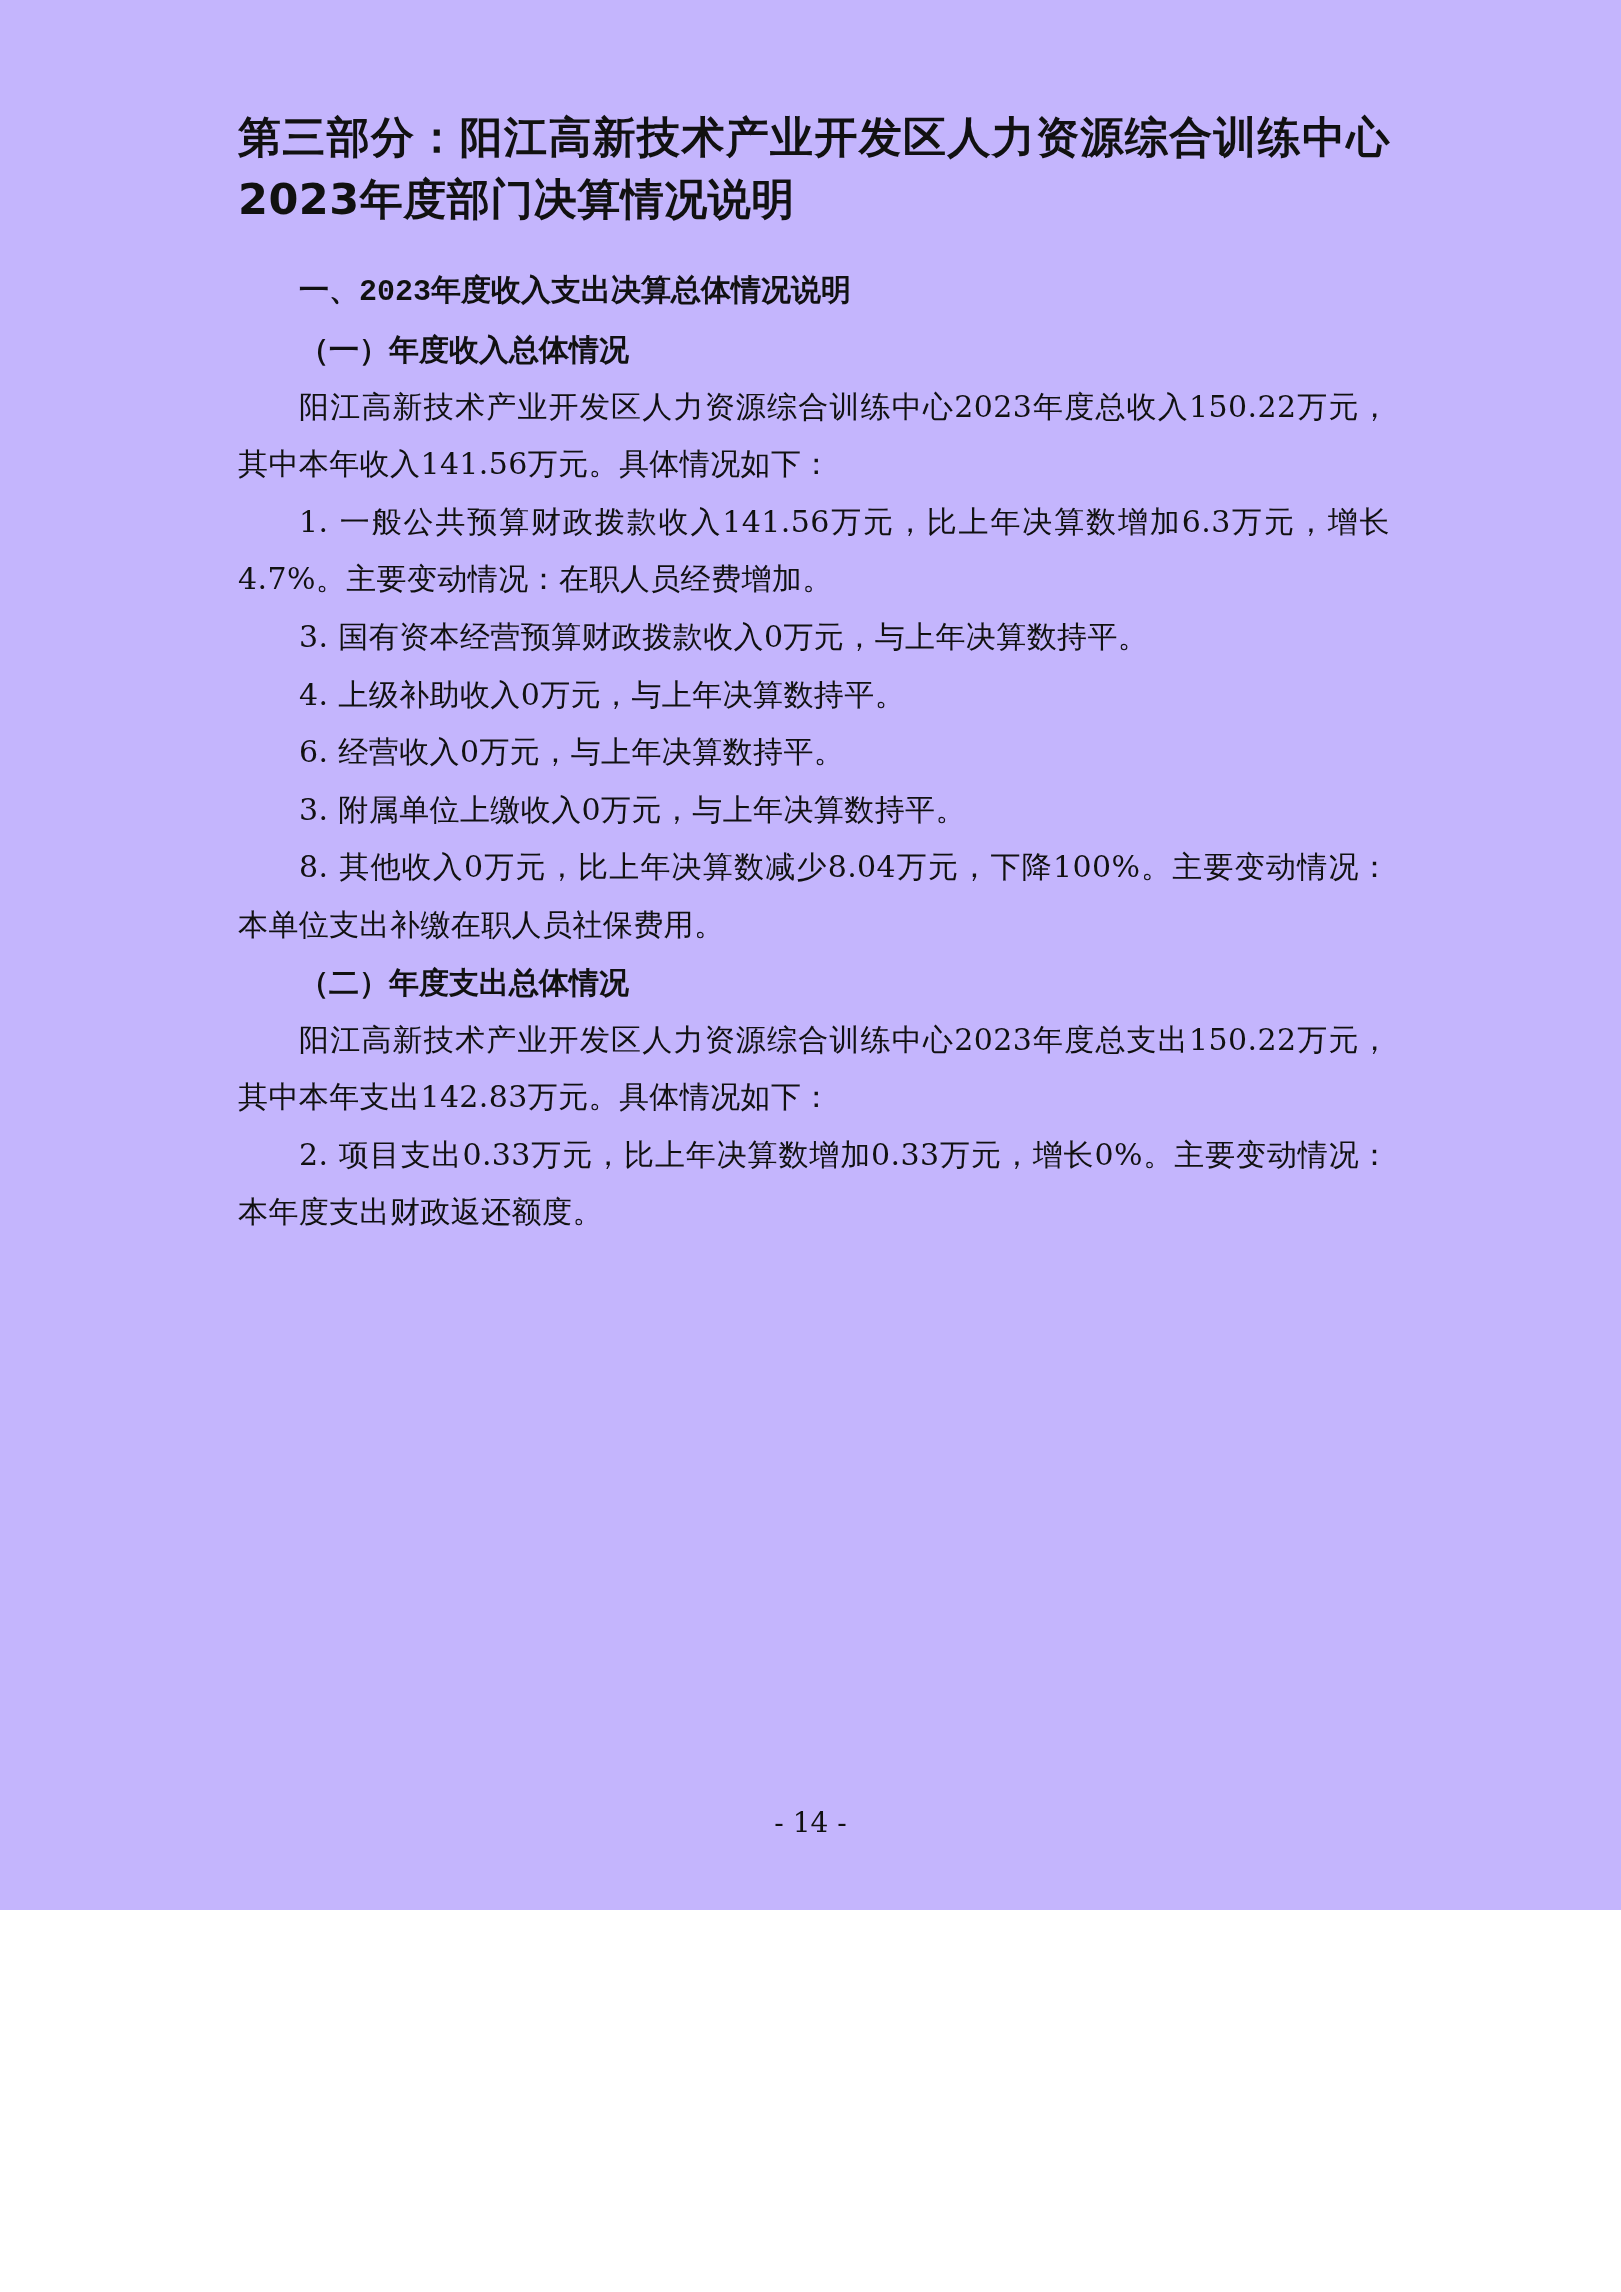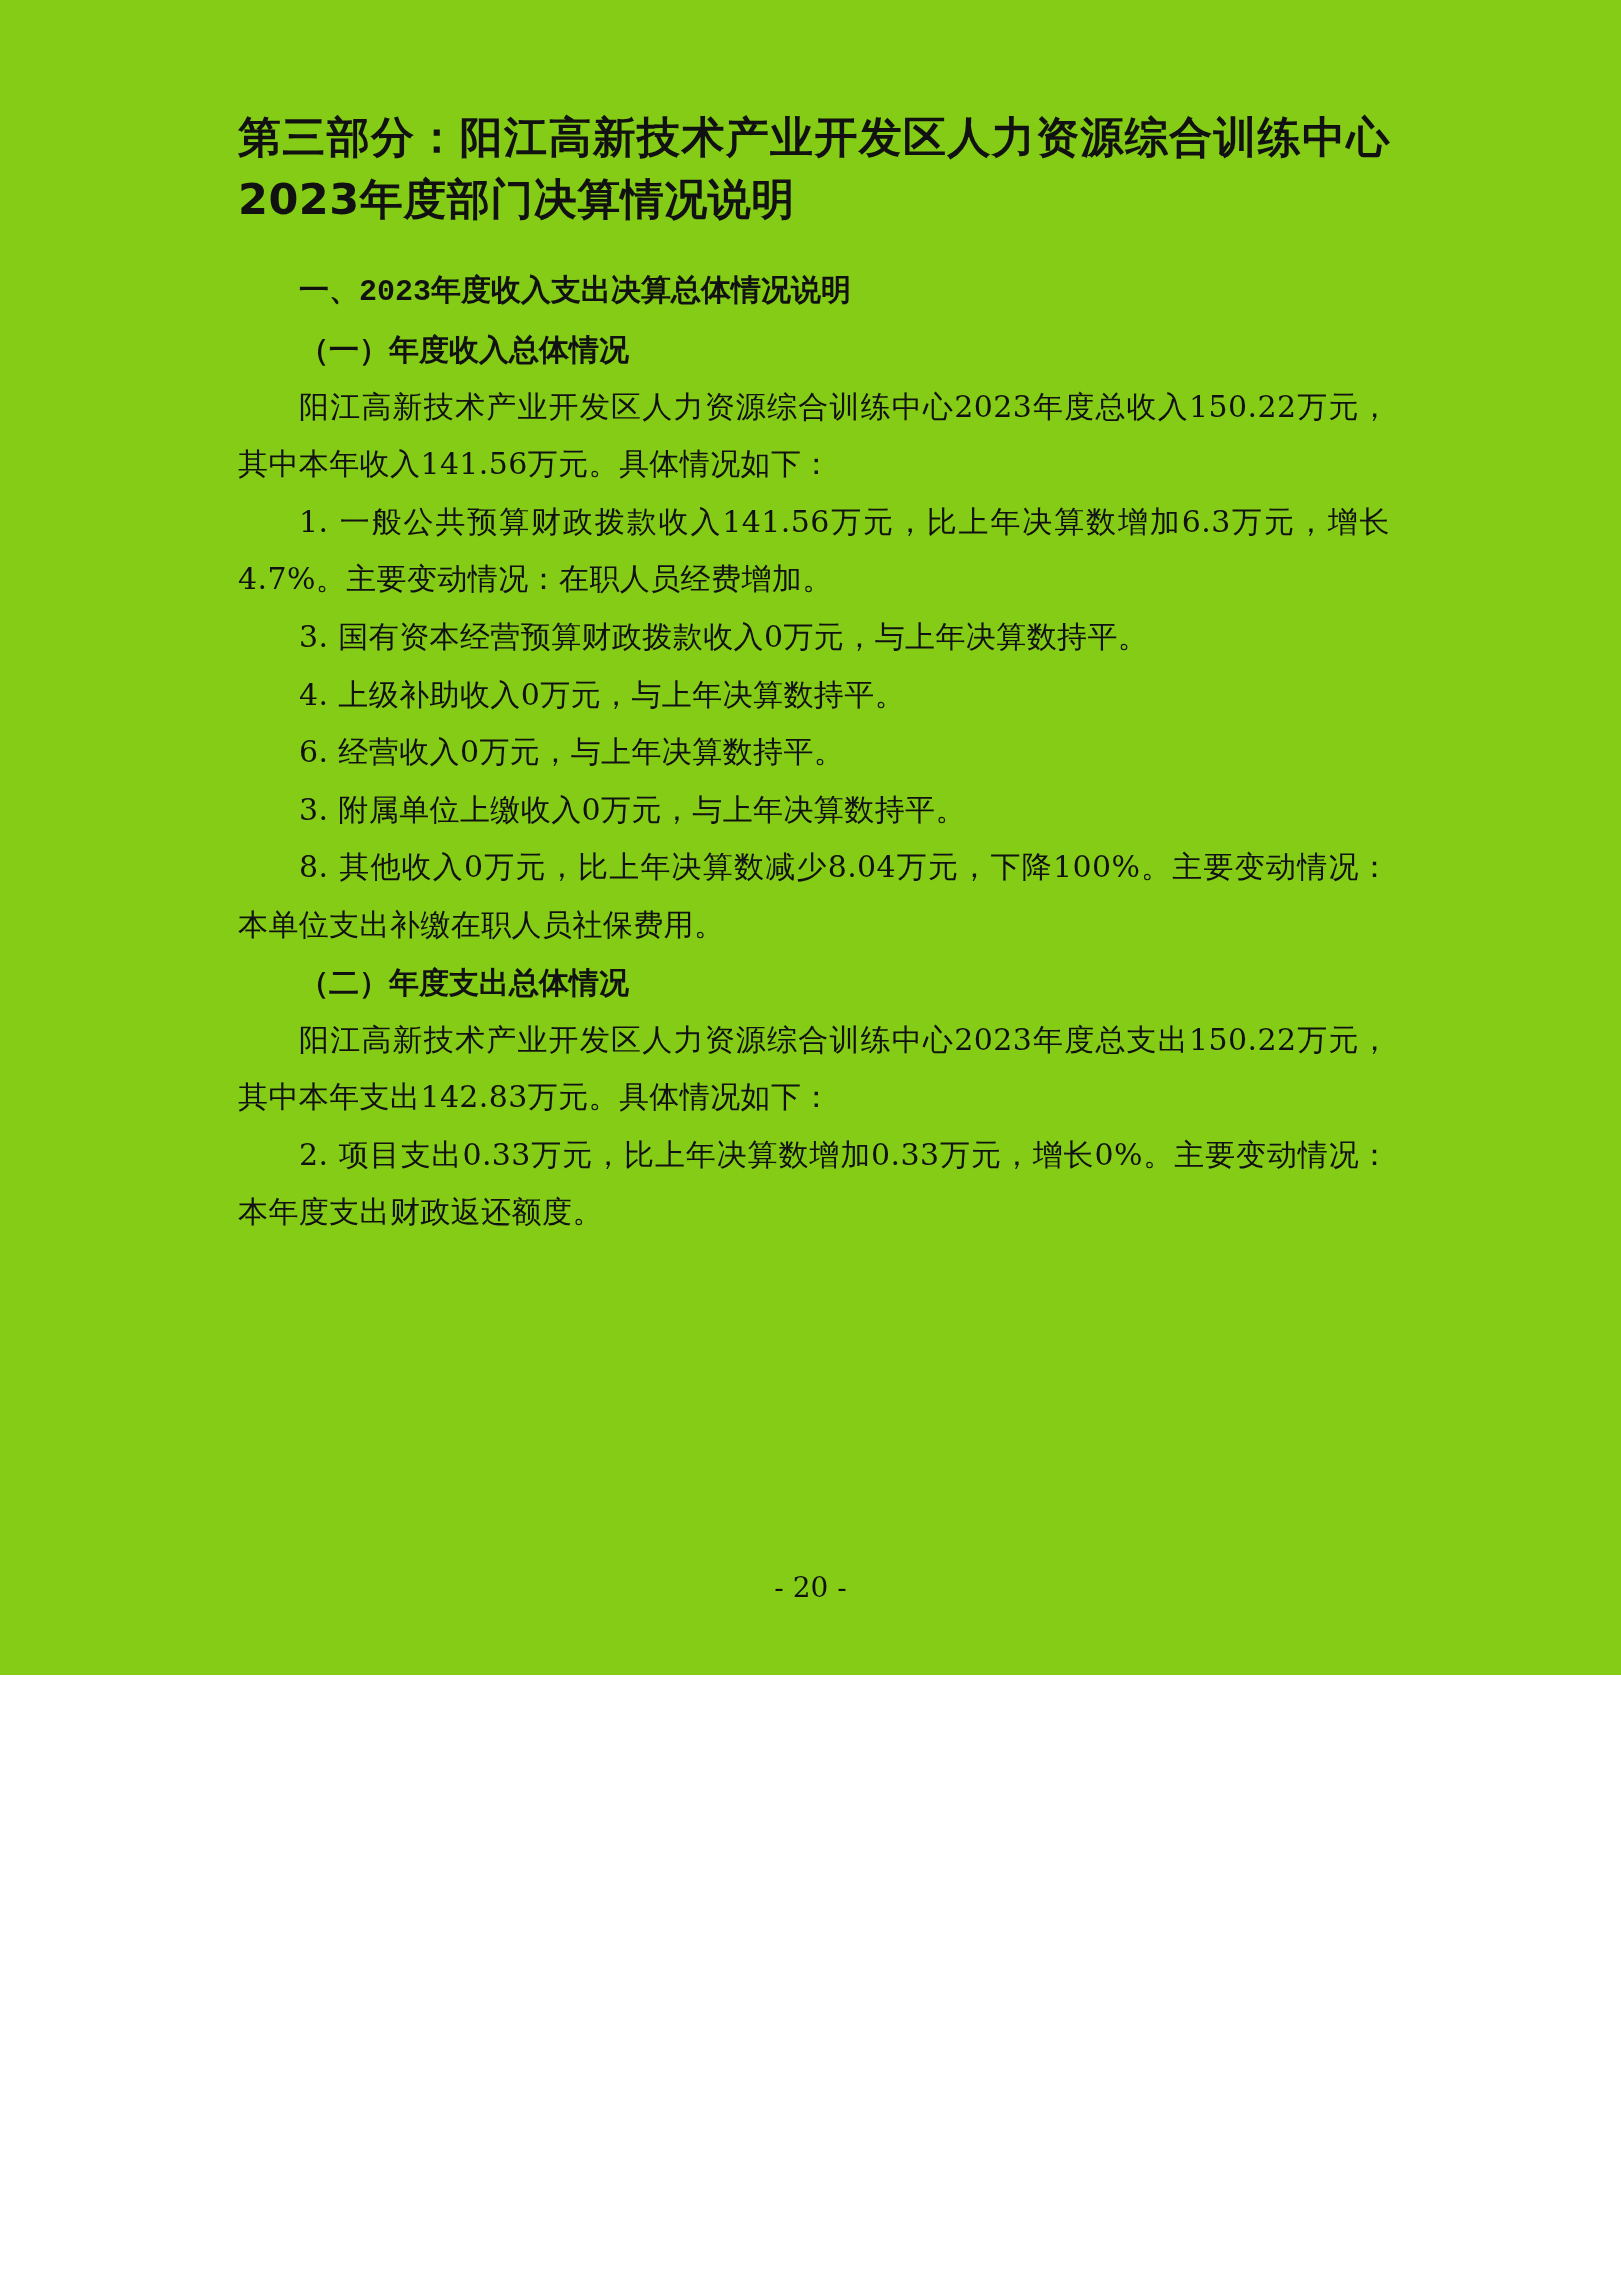--- a/index.html
+++ b/index.html
@@ -2,23 +2,23 @@
 <html><head>
 <meta charset="utf-8">
 <style>
   html, body {
     margin: 0;
     padding: 0;
     background: #ffffff;
   }
   .page {
     width: 1621px;
-    height: 1675px;
+    height: 1910px;
     position: relative;
-    background: #84cc16;
+    background: #c4b5fd;
     box-sizing: border-box;
     font-family: "DejaVu Serif", "Liberation Serif", serif;
     color: #0d0d0d;
     overflow: hidden;
   }
   .content {
     position: absolute;
     left: 238px;
     top: 106px;
     width: 1152px;
@@ -96,15 +96,15 @@
     <p class="para">8. 其他收入0万元，比上年决算数减少8.04万元，下降100%。主要变动情况：本单位支出补缴在职人员社保费用。</p>
 
     <p class="h3">（二）年度支出总体情况</p>
 
     <p class="para">阳江高新技术产业开发区人力资源综合训练中心2023年度总支出150.22万元，其中本年支出142.83万元。具体情况如下：</p>
 
     <p class="para">2. 项目支出0.33万元，比上年决算数增加0.33万元，增长0%。主要变动情况：本年度支出财政返还额度。</p>
 
   </div>
 
-  <div class="page-number">- 20 -</div>
+  <div class="page-number">- 14 -</div>
 </div>
 
 
 </body></html>

